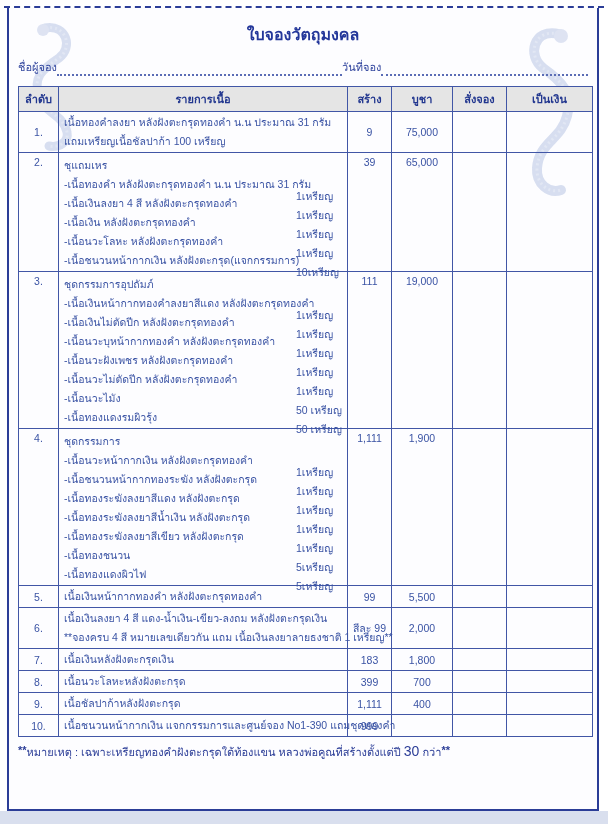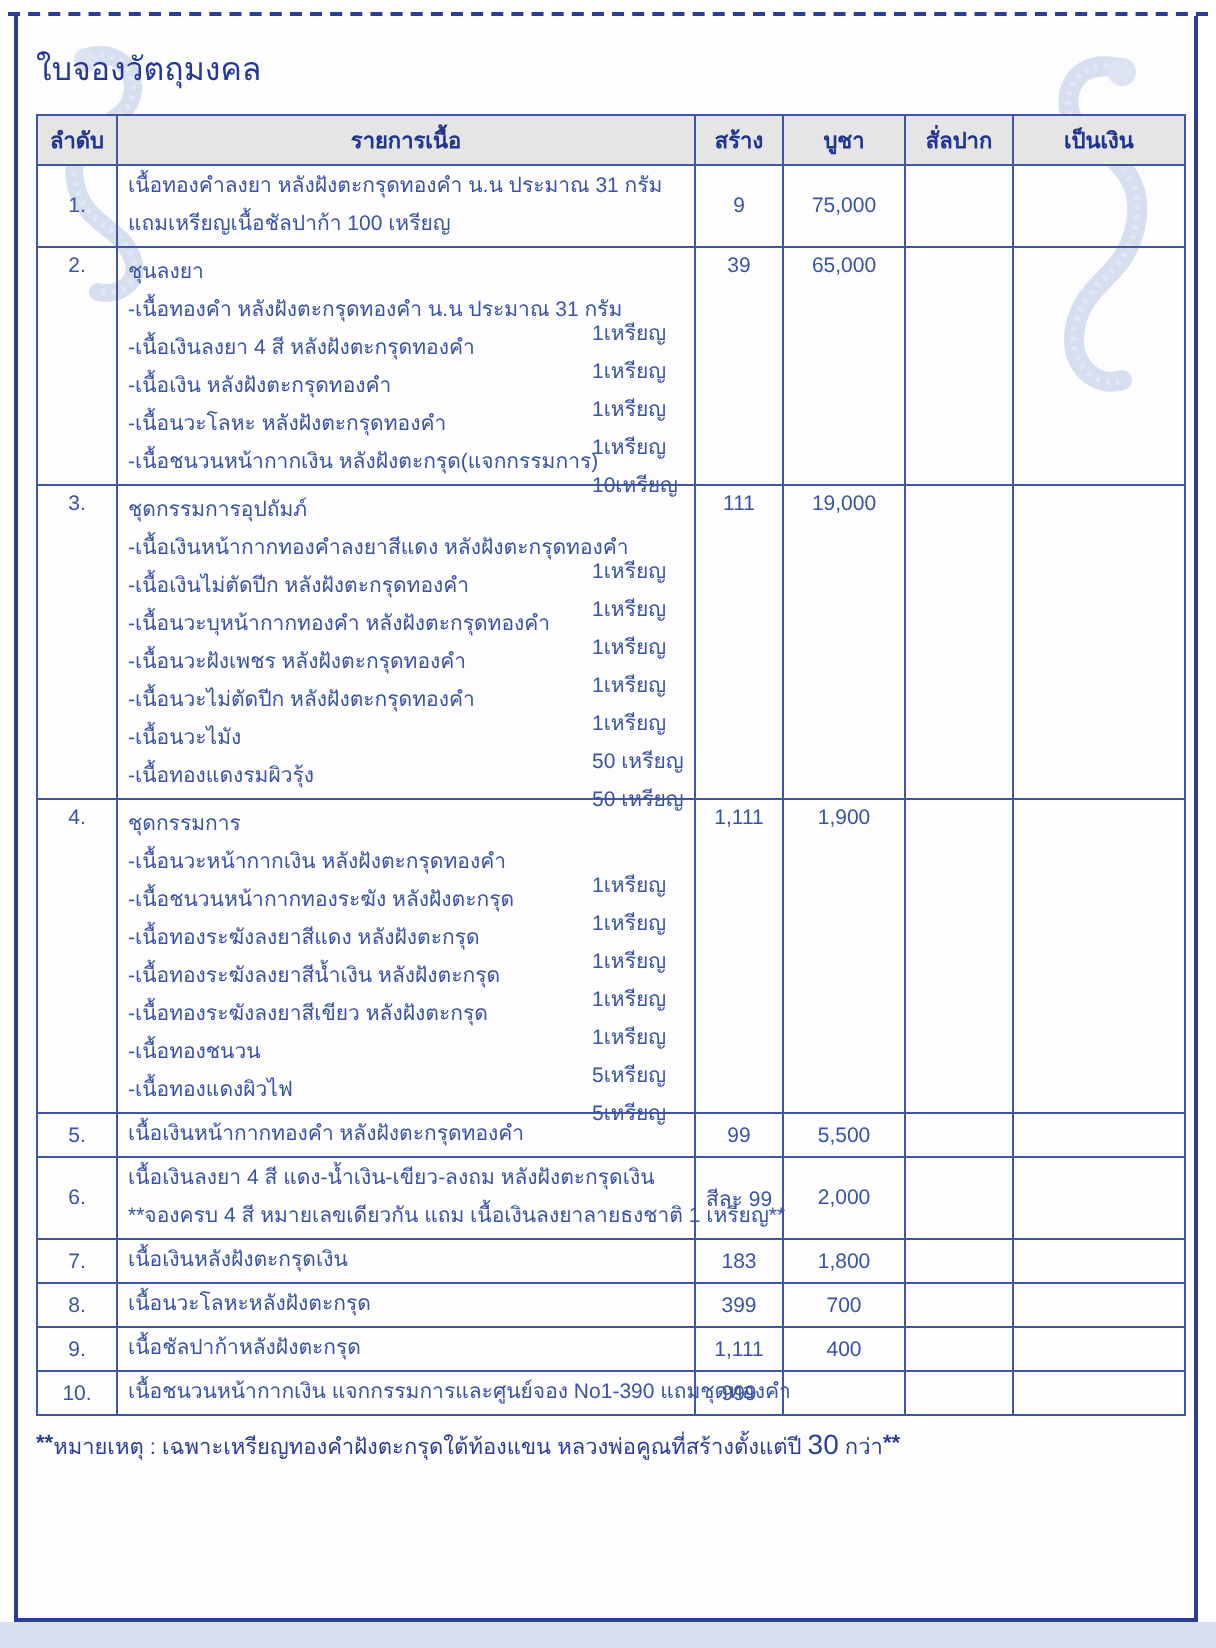--- a/index.html
+++ b/index.html
@@ -19,21 +19,21 @@
     box-sizing:border-box;background:#fdfdff;
   }
   .bottom-strip{
     position:absolute;left:0;right:0;top:811px;height:13px;background:#d9dfee;
   }
   .ornament{position:absolute;pointer-events:none;opacity:.55;}
   .ornament.left{top:6px;left:6px;}
   .ornament.right{top:10px;right:4px;transform:scaleX(-1);}
   .content{position:relative;padding:0 9px;}
   .title{
-    margin-top:14px;font-size:16px;font-weight:normal;color:#24379a;
+    text-align:center;margin-top:14px;font-size:16px;font-weight:bold;color:#24379a;
   }
   .subtitle{
     text-align:center;margin-top:3px;font-size:15px;font-weight:bold;color:#24379a;
     line-height:26px;white-space:nowrap;
   }
   .subtitle .naga{font-style:italic;font-size:16px;}
   .subtitle .series{font-size:22px;letter-spacing:.5px;}
   .fline{
     display:flex;align-items:flex-end;font-size:11px;color:#33479f;
     margin-top:11px;
@@ -88,57 +88,63 @@
       <path d="M34 16 C60 10 66 38 50 50 C30 64 20 76 26 98 C32 122 54 124 56 150 C57 166 44 176 32 172"></path>
     </g>
     <circle cx="32" cy="18" r="7" fill="#c5cfe9"></circle>
   </svg>
 
   <div class="content">
 
     <div class="title">ใบจองวัตถุมงคล</div>
 
 
+    <div class="fline">
+      <span class="lbl">ชื่อผู้จอง</span>
+      <span class="dots a"></span>
+      <span class="lbl">วันที่จอง</span>
+      <span class="dots b"></span>
+    </div>
 
 
     <table>
       <colgroup>
         <col style="width:40px">
           <col style="width:289px">
           <col style="width:44px">
         <col style="width:61px">
           <col style="width:54px">
           <col style="width:86px">
       </colgroup>
       <thead>
         <tr>
           <th>ลำดับ</th>
           <th>รายการเนื้อ</th>
           <th>สร้าง</th>
           <th>บูชา</th>
-          <th>สั่ลปาก</th>
+          <th>สั่งจอง</th>
           <th>เป็นเงิน</th>
         </tr>
       </thead>
       <tbody>
           <tr>
             <td class="c-no">1.</td>
             <td class="c-desc">
               <div class="line"><span>เนื้อทองคำลงยา หลังฝังตะกรุดทองคำ น.น ประมาณ 31 กรัม</span></div>
               <div class="line"><span>แถมเหรียญเนื้อชัลปาก้า 100 เหรียญ</span></div>
             </td>
             <td class="c-num">9</td>
             <td class="c-num">75,000</td>
             <td class="c-num"></td>
             <td class="c-num"></td>
           </tr>
           <tr class="top-align">
             <td class="c-no">2.</td>
             <td class="c-desc">
-              <div class="line"><span>ชุนลงยา</span></div>
+              <div class="line"><span>ชุแถมเหร</span></div>
               <div class="line"><span>-เนื้อทองคำ หลังฝังตะกรุดทองคำ น.น ประมาณ 31 กรัม</span><span class="lqty">1เหรียญ</span></div>
               <div class="line"><span>-เนื้อเงินลงยา 4 สี หลังฝังตะกรุดทองคำ</span><span class="lqty">1เหรียญ</span></div>
               <div class="line"><span>-เนื้อเงิน หลังฝังตะกรุดทองคำ</span><span class="lqty">1เหรียญ</span></div>
               <div class="line"><span>-เนื้อนวะโลหะ หลังฝังตะกรุดทองคำ</span><span class="lqty">1เหรียญ</span></div>
               <div class="line"><span>-เนื้อชนวนหน้ากากเงิน หลังฝังตะกรุด(แจกกรรมการ)</span><span class="lqty">10เหรียญ</span></div>
             </td>
             <td class="c-num">39</td>
             <td class="c-num">65,000</td>
             <td class="c-num"></td>
             <td class="c-num"></td>

